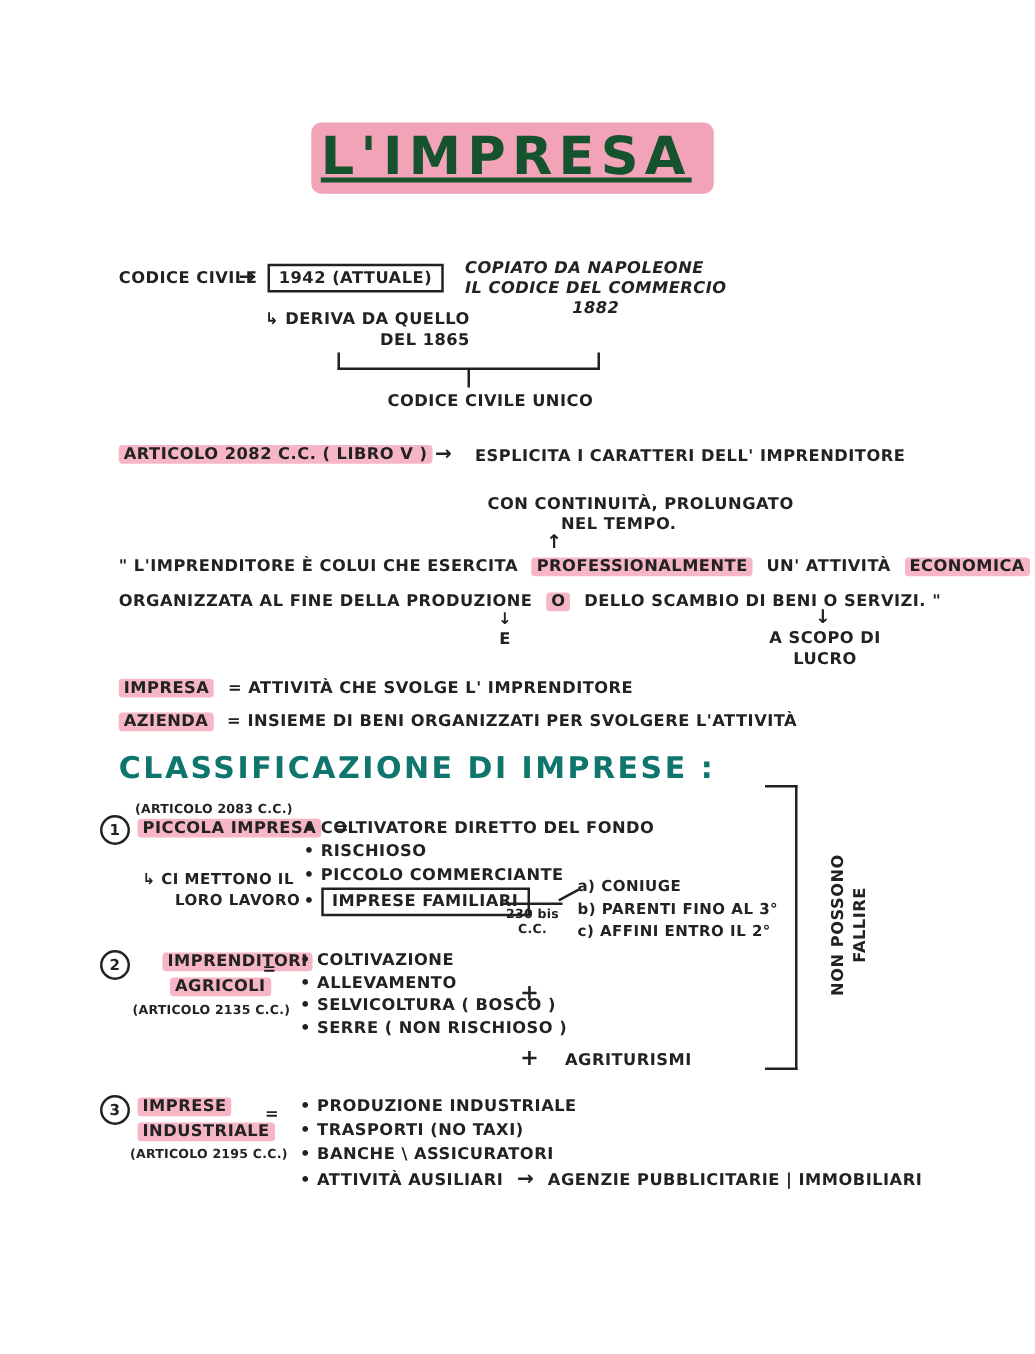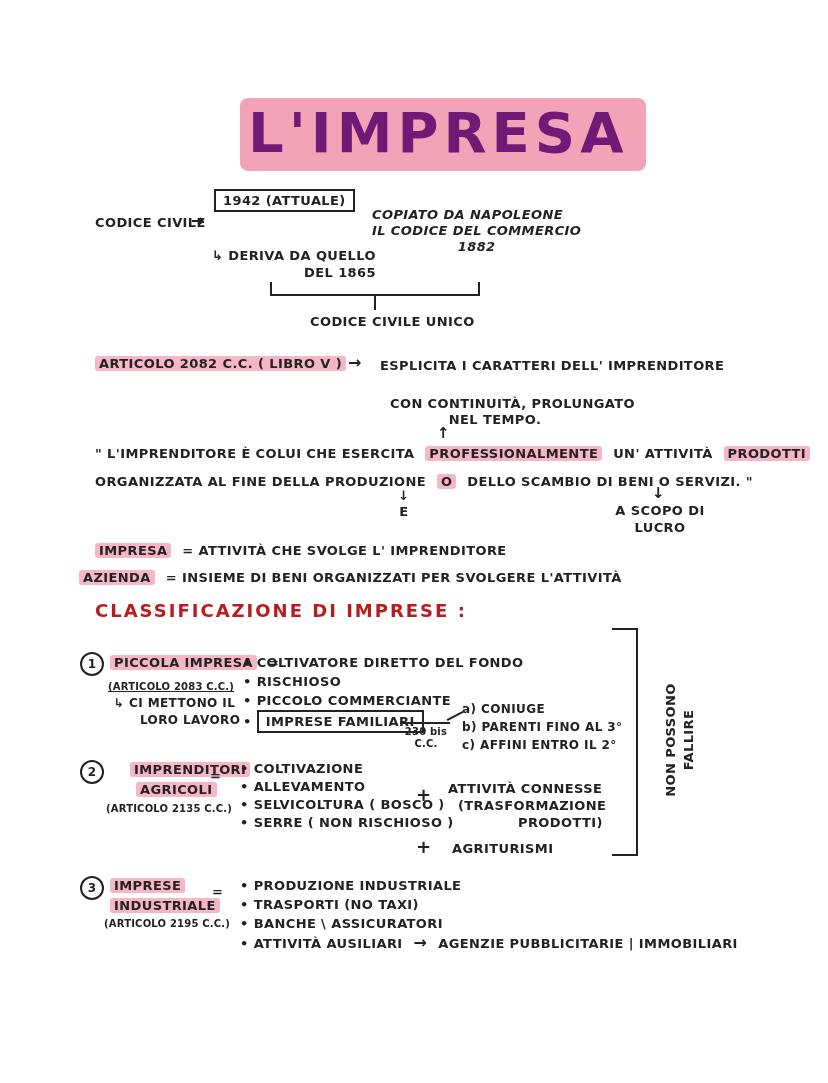--- a/index.html
+++ b/index.html
@@ -7,23 +7,23 @@
   body { font-family:"DejaVu Sans", sans-serif; }
   .sheet {
     position:relative; width:828px; height:1083px; margin:0 auto;
     background:#ffffff; overflow:hidden; color:#222222;
     font-weight:bold; font-size:13px; letter-spacing:0.4px;
   }
   .abs { position:absolute; white-space:nowrap; }
   .hl { background:#f6b6c6; padding:0 4px; border-radius:3px; }
   .boxed { border:2px solid #222; padding:2px 7px; display:inline-block; background:#fff; }
   .small { font-size:10px; letter-spacing:0.2px; }
-  .page-title { font-size:56px; letter-spacing:5px; color:#701a75; }
+  .page-title { font-size:42px; letter-spacing:5px; color:#14532d;text-decoration:underline; }
   .page-title .hl-title { background:#f2a3b8; padding:2px 18px 6px 8px; border-radius:8px; }
-  .heading { font-size:18px; letter-spacing:2px; color:#b91c1c; }
+  .heading { font-size:24px; letter-spacing:2px; color:#0f766e; }
   .circle {
     display:inline-flex; width:24px; height:24px; border:2px solid #222;
     border-radius:50%; align-items:center; justify-content:center; font-size:12px;
   }
   .hline { position:absolute; background:#222; height:2px; }
   .vline { position:absolute; background:#222; width:2px; }
   .bracket-down { position:absolute; border-left:2px solid #222; border-right:2px solid #222; border-bottom:2px solid #222; }
   .bracket-right { position:absolute; border-top:2px solid #222; border-right:2px solid #222; border-bottom:2px solid #222; }
   ul.plain { list-style:none; }
   ul.plain li::before { content:"•  "; }
@@ -36,21 +36,21 @@
 <body>
 
 <div class="sheet">
 
   <div class="abs page-title" style="left:240px; top:100px; width:340px; text-align:center;">
     <span class="hl-title">L'IMPRESA</span>
   </div>
 
   <div class="abs" style="left:95px; top:215px;">CODICE CIVILE</div>
   <div class="abs arrow-glyph" style="left:191px; top:211px;">→</div>
-  <div class="abs boxed" style="left:214px; top:189px;">1942 (ATTUALE)</div>
+  <div class="abs boxed" style="left:214px; top:211px;">1942 (ATTUALE)</div>
 
   <div class="abs" style="left:372px; top:207px; line-height:16px;font-style:italic;">
     <div>COPIATO DA NAPOLEONE</div>
     <div>IL CODICE DEL COMMERCIO</div>
     <div style="text-align:center;">1882</div>
   </div>
 
   <div class="abs" style="left:212px; top:247px; line-height:17px;text-align:right;">
     <div>↳ DERIVA DA QUELLO</div>
     <div style="padding-left:26px;">DEL 1865</div>
@@ -69,21 +69,21 @@
   <div class="abs" style="left:390px; top:396px; width:210px; line-height:16px; text-align:left;">
     <div>CON CONTINUITÀ, PROLUNGATO</div>
     <div style="text-align:center;">NEL TEMPO.</div>
   </div>
   <div class="abs" style="left:437px; top:424px; font-size:15px;">↑</div>
 
   <div class="abs" style="left:95px; top:446px;">
     <span class="qgap">" L'IMPRENDITORE È COLUI CHE ESERCITA</span>
     <span class="hl qgap">PROFESSIONALMENTE</span>
     <span class="qgap">UN' ATTIVITÀ</span>
-    <span class="hl">PRODOTTI</span>
+    <span class="hl">ECONOMICA</span>
   </div>
   <div class="abs" style="left:95px; top:474px;">
     <span class="qgap">ORGANIZZATA AL FINE DELLA PRODUZIONE</span>
     <span class="hl qgap">O</span>
     <span>DELLO SCAMBIO DI BENI O SERVIZI. "</span>
   </div>
 
   <div class="abs" style="left:392px; top:488px; width:24px; text-align:center; line-height:16px;">
     <div>↓</div>
     <div>E</div>
@@ -92,35 +92,35 @@
   <div class="abs" style="left:652px; top:484px; font-size:15px;">↓</div>
   <div class="abs" style="left:605px; top:502px; width:110px; text-align:center; line-height:17px;">
     <div>A SCOPO DI</div>
     <div>LUCRO</div>
   </div>
 
   <div class="abs" style="left:95px; top:543px;">
     <span class="hl qgap">IMPRESA</span>
     <span>= ATTIVITÀ CHE SVOLGE L' IMPRENDITORE</span>
   </div>
-  <div class="abs" style="left:79px; top:570px;text-align:right;">
+  <div class="abs" style="left:95px; top:570px;text-align:right;">
     <span class="hl qgap">AZIENDA</span>
     <span>= INSIEME DI BENI ORGANIZZATI PER SVOLGERE L'ATTIVITÀ</span>
   </div>
 
   <div class="abs heading" style="left:95px; top:600px;">CLASSIFICAZIONE DI IMPRESE :</div>
 
   <div class="abs" style="left:80px; top:652px;">
     <span class="circle">1</span>
   </div>
   <div class="abs" style="left:110px; top:655px;">
     <span class="hl qgap">PICCOLA IMPRESA</span>
     <span>=</span>
   </div>
-  <div class="abs small" style="left:108px; top:681px;text-decoration:underline;">(ARTICOLO 2083 C.C.)</div>
+  <div class="abs small" style="left:108px; top:642px;">(ARTICOLO 2083 C.C.)</div>
   <div class="abs" style="left:114px; top:695px; line-height:17px; font-size:12px;">
     <div>↳ CI METTONO IL</div>
     <div style="padding-left:26px;">LORO LAVORO</div>
   </div>
 
   <ul class="plain abs" style="left:243px; top:653px; line-height:19px;">
     <li>COLTIVATORE DIRETTO DEL FONDO</li>
     <li>RISCHIOSO</li>
     <li>PICCOLO COMMERCIANTE</li>
   </ul>
@@ -152,25 +152,20 @@
   <div class="abs small" style="left:106px; top:803px;">(ARTICOLO 2135 C.C.)</div>
 
   <ul class="plain abs" style="left:240px; top:760px; line-height:18px;">
     <li>COLTIVAZIONE</li>
     <li>ALLEVAMENTO</li>
     <li>SELVICOLTURA ( BOSCO )</li>
     <li>SERRE ( NON RISCHIOSO )</li>
   </ul>
 
   <div class="abs plus" style="left:416px; top:784px;">+</div>
-  <div class="abs" style="left:448px; top:780px; line-height:17px;">
-    <div>ATTIVITÀ CONNESSE</div>
-    <div style="padding-left:10px;">(TRASFORMAZIONE</div>
-    <div style="padding-left:70px;">PRODOTTI)</div>
-  </div>
   <div class="abs plus" style="left:416px; top:836px;">+</div>
   <div class="abs" style="left:452px; top:841px;">AGRITURISMI</div>
 
   <div class="bracket-right" style="left:612px; top:628px; width:26px; height:228px;"></div>
   <div class="abs" style="left:585px; top:722px; width:190px; text-align:center; line-height:18px; transform:rotate(-90deg); transform-origin:center;">
     <div>NON POSSONO</div>
     <div>FALLIRE</div>
   </div>
 
   <div class="abs" style="left:80px; top:876px;">

